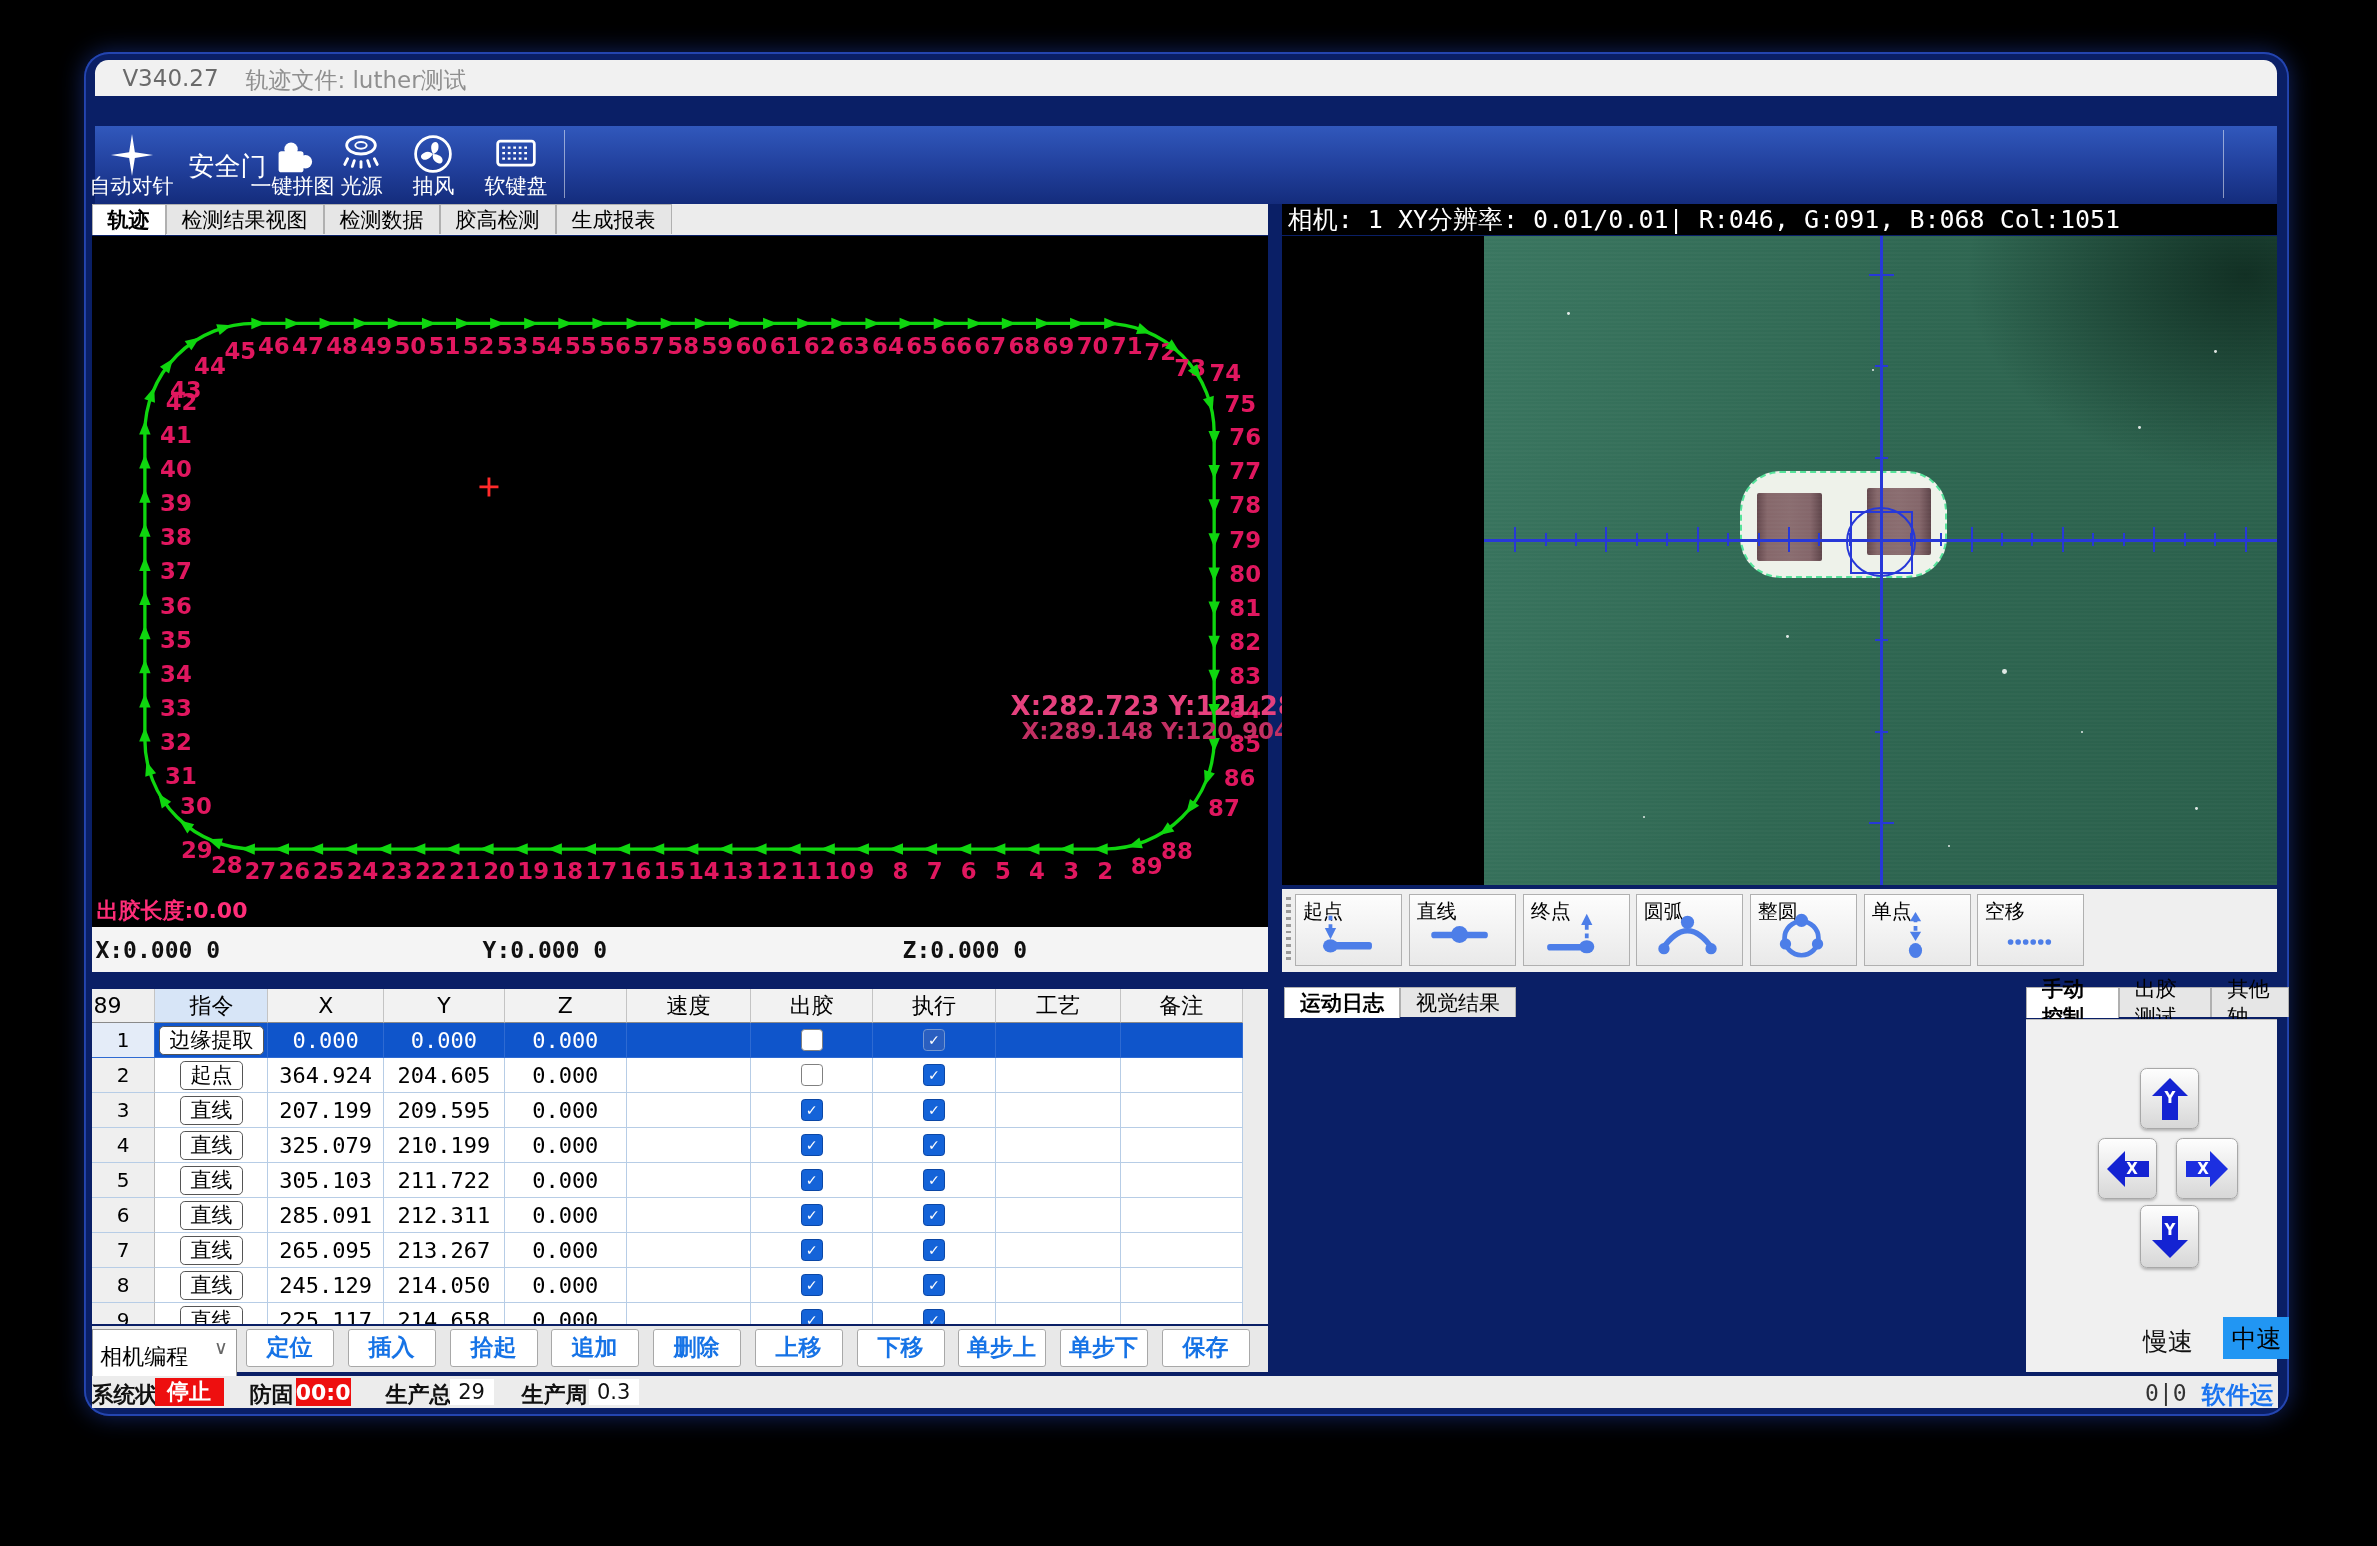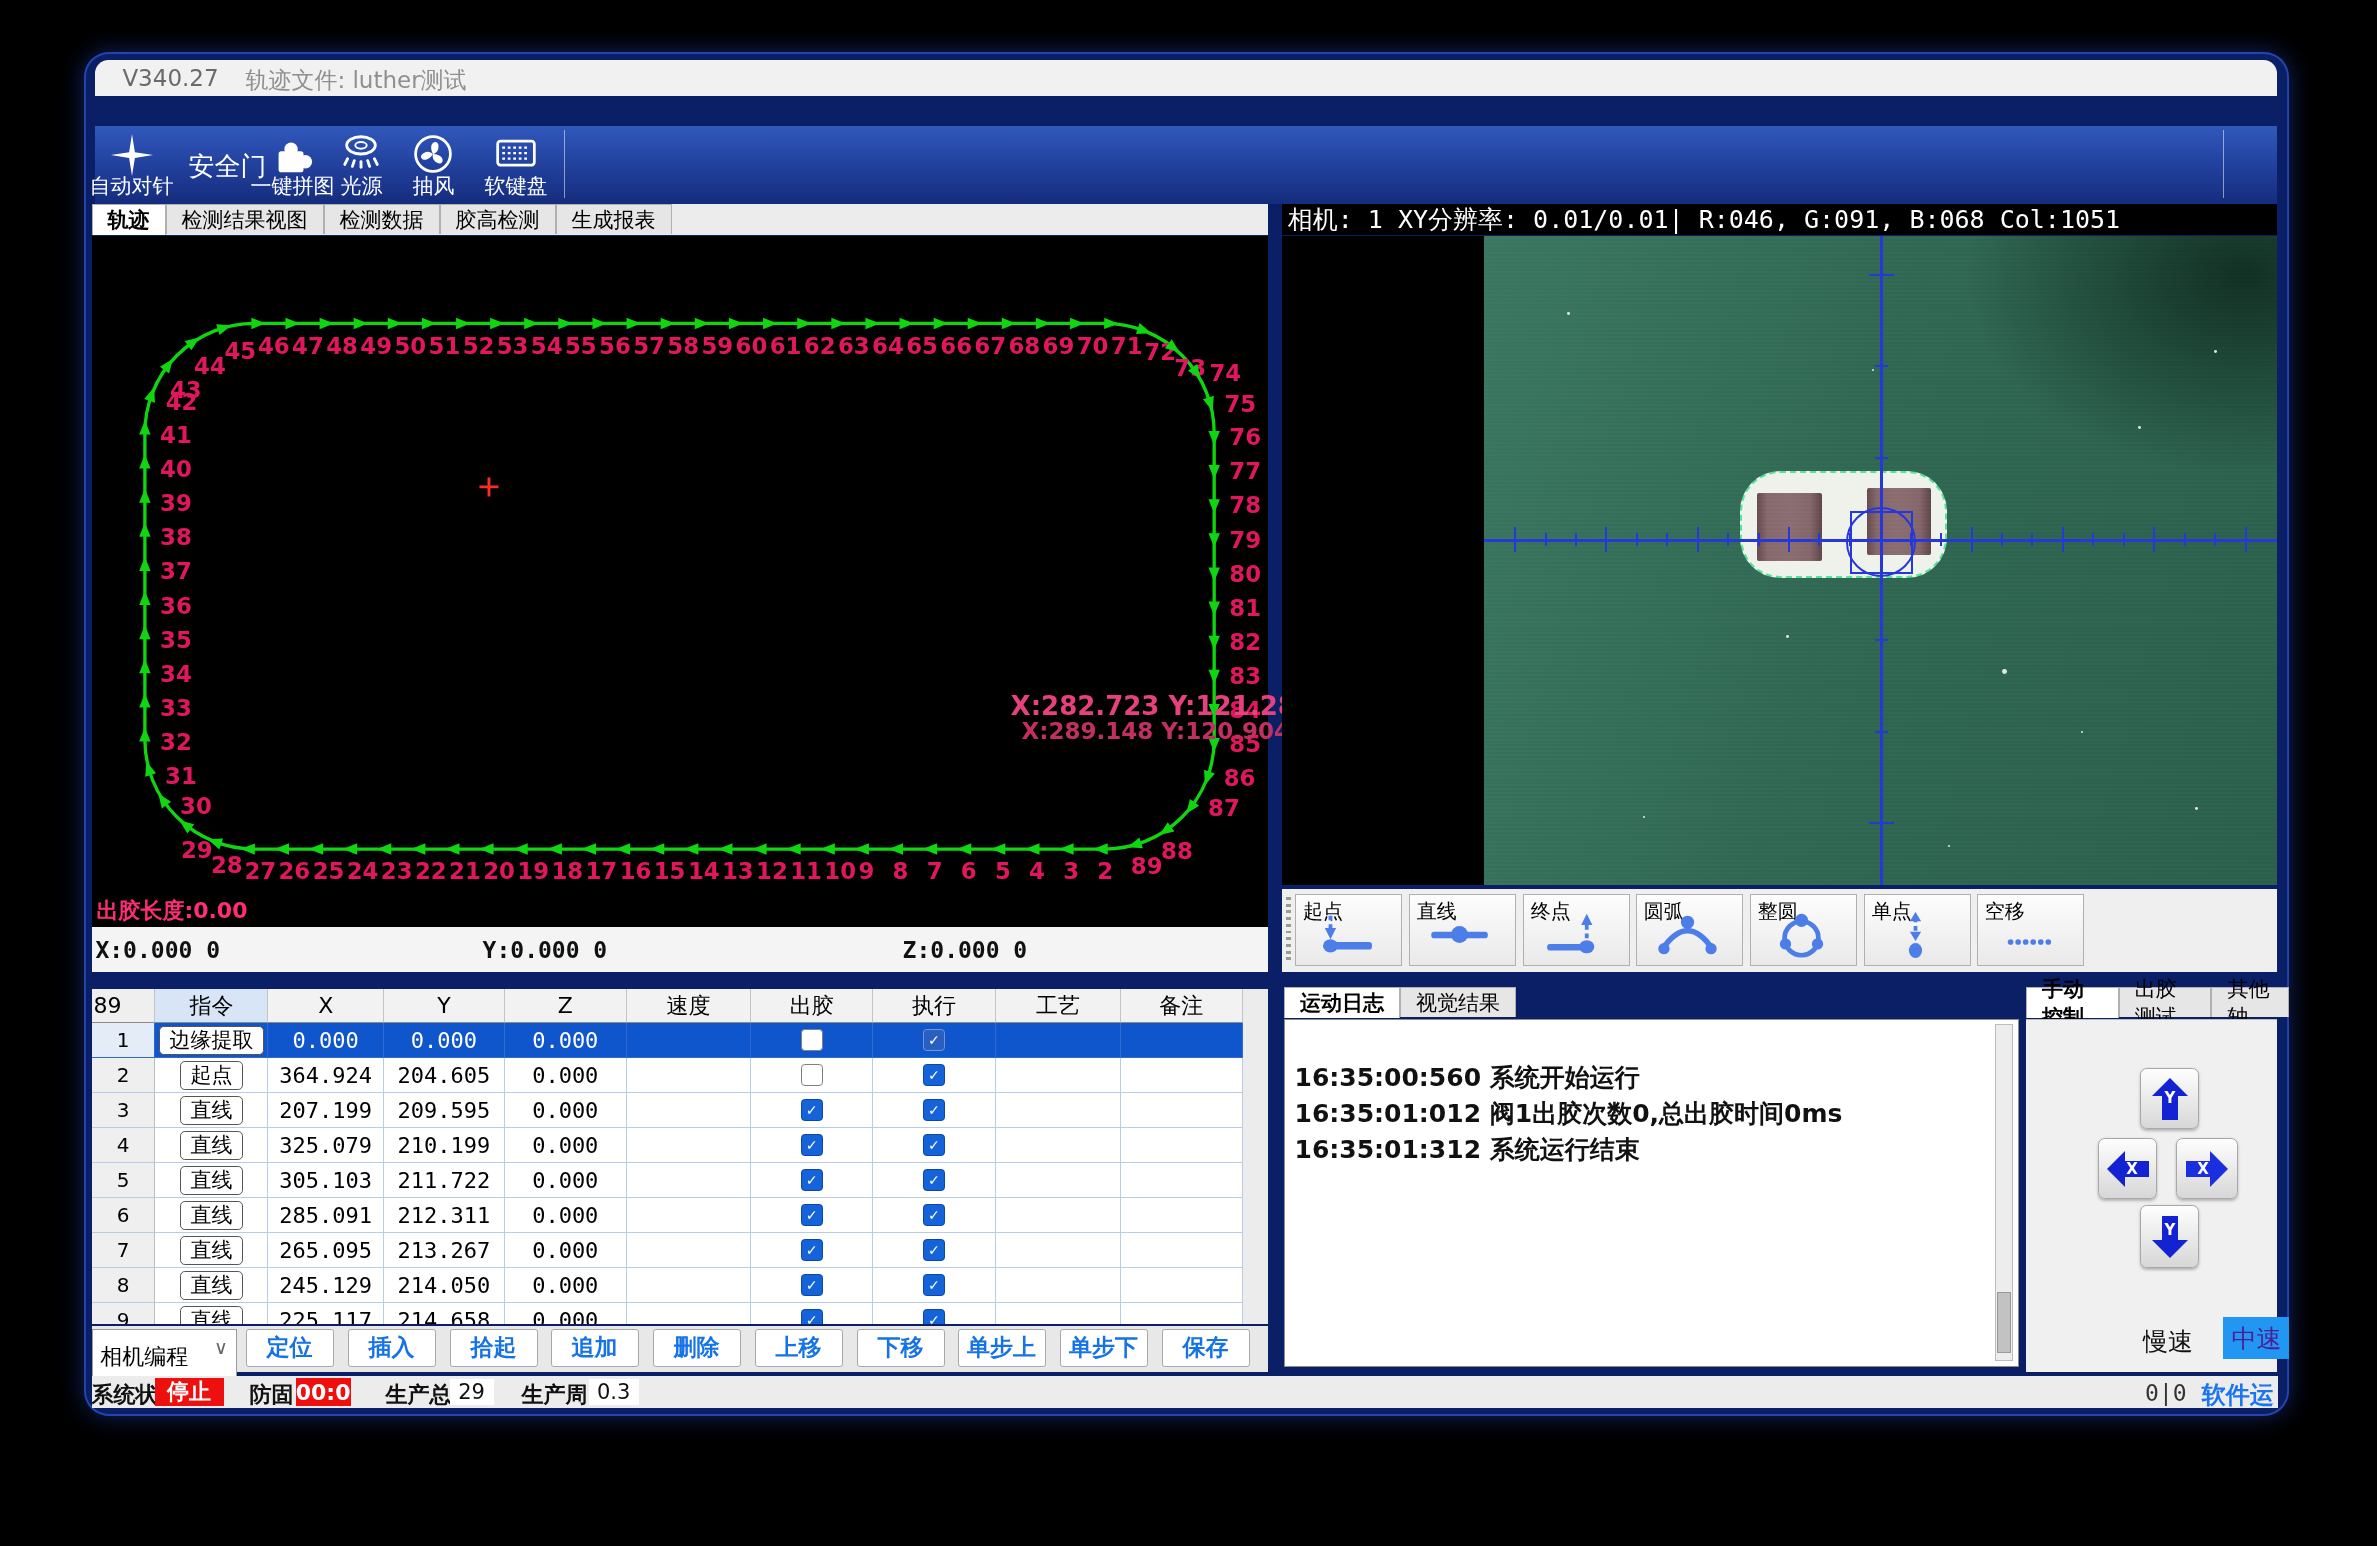--- a/index.html
+++ b/index.html
@@ -102,21 +102,21 @@
            font-family:"DejaVu Sans","Liberation Sans",sans-serif;}
   .lscroll{position:absolute;right:4.8px;top:3.8px;bottom:4.8px;width:16px;background:#ededed;border:1px solid #bdbdbd;}
   .lthumb{position:absolute;left:1px;right:1px;bottom:7.6px;height:59px;background:#c2c2c2;border:1px solid #9a9a9a;}
 
   .ctltabs{position:absolute;left:1942px;top:935px;height:32px;display:flex;}
   .ctlpanel{position:absolute;left:1942px;top:967px;width:251px;height:352px;background:#f0f0f0;border-top:1px solid #bbb;}
   .jogbtn{position:absolute;background:linear-gradient(180deg,#fefefe,#d7d7d7);border:1px solid #a8a8a8;
           border-radius:6.7px;box-sizing:border-box;display:flex;align-items:center;justify-content:center;
           box-shadow:0 1.9px 2.9px rgba(0,0,0,.25);}
   .slow{position:absolute;left:2059px;top:1273px;font-size:25px;color:#111;}
-  .midspeed{position:absolute;left:2139px;top:1265px;width:67px;height:42px;background:#2196f3;color:#4c1d95;
+  .midspeed{position:absolute;left:2139px;top:1265px;width:67px;height:42px;background:#2196f3;color:#000000;
             font-size:25px;display:flex;align-items:center;justify-content:center;}
   .counter{position:absolute;right:91px;top:3.8px;font-size:23px;color:#333;
            font-family:"DejaVu Sans Mono","Liberation Mono",monospace;}
   .softrun{position:absolute;right:3.8px;top:2.9px;font-size:24px;font-weight:bold;color:#1b74f0;white-space:nowrap;}
 </style>
 </head>
 <body>
 
 <div id="stage">
  <div id="win">
@@ -714,30 +714,20 @@
                 <circle cx="56" cy="34" r="3"></circle>
               </g>
             </svg></div>
         </div>
       </div>
 
   <div class="logtabs" id="logtabs">
         <div class="tab active">运动日志</div>
         <div class="tab">视觉结果</div>
       </div>
-  <div class="logbox">
-    <div id="loglines">
-          <div class="logline" style="top: 41px;">16:35:00:560 系统开始运行</div>
-          <div class="logline" style="top: 77px;">16:35:01:012 阀1出胶次数0,总出胶时间0ms</div>
-          <div class="logline" style="top: 113px;">16:35:01:312 系统运行结束</div>
-        </div>
-    <div class="lscroll">
-      <div class="lthumb"></div>
-    </div>
-  </div>
 
   <div class="ctltabs" id="ctltabs">
         <div class="tab active">手动控制</div>
         <div class="tab">出胶测试</div>
         <div class="tab">其他轴</div>
       </div>
   <div class="ctlpanel"></div>
 
   <div class="jogbtn" style="left:2056px;top:1016px;width:59px;height:61px;">
     <svg width="48" height="48" viewBox="0 0 48 48">

